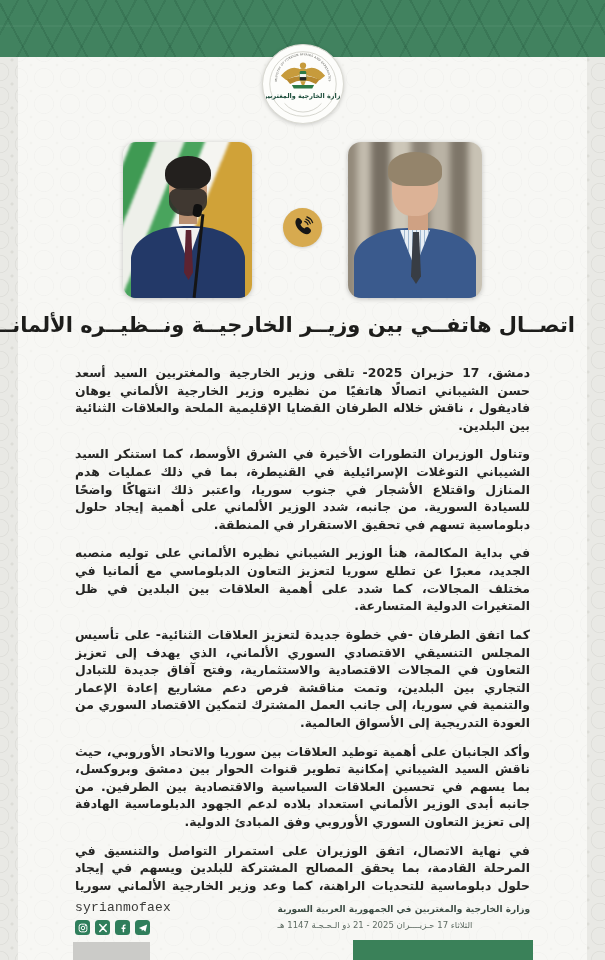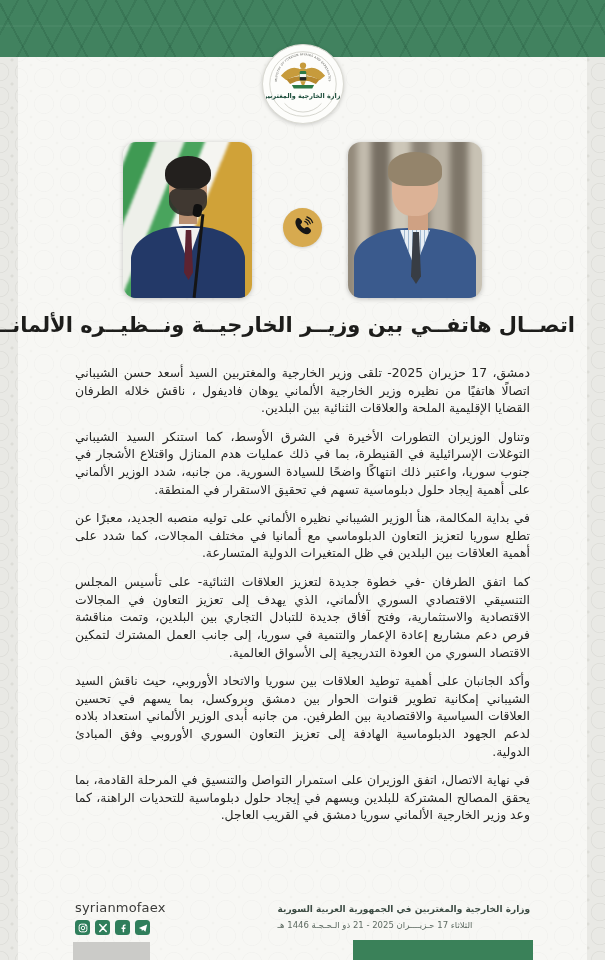--- a/index.html
+++ b/index.html
@@ -92,29 +92,29 @@
   
   .headline{
     position:absolute;left:30px;top:313px;width:545px;z-index:3;margin:0;
     font-size:21px;font-weight:bold;color:#1d1d1b;text-align:center;
     white-space:nowrap;direction:rtl;letter-spacing:0;
   }
   
   .body-text{
     position:absolute;left:75px;top:364px;width:455px;height:530px;z-index:3;
     direction:rtl;overflow:hidden;
-    display:flex;flex-direction:column;gap:11px;
+    display:flex;flex-direction:column;gap:11px;font-weight:bold;
   }
   .body-text p{
     margin:0;font-size:12.4px;line-height:1.42;color:#262624;
     text-align:justify;
   }
   
   .footer-left{position:absolute;left:75px;top:900px;z-index:3;direction:ltr;}
-  .handle{font-size:13px;color:#3a3a38;letter-spacing:.2px;}
+  .handle{font-size:13px;color:#3a3a38;letter-spacing:.2px;font-family:Liberation Mono, monospace;}
   .social-row{display:flex;gap:5px;margin-top:5px;}
   .social-btn{
     width:15px;height:15px;border-radius:3.5px;background:#2f7e5b;
     display:flex;align-items:center;justify-content:center;
   }
   .social-btn svg{width:10px;height:10px;}
   
   .footer-right{position:absolute;right:75px;top:904px;z-index:3;text-align:left;direction:rtl;}
   .ministry-line{font-size:9px;font-weight:bold;color:#3d4c44;}
   .date-line{font-size:8.5px;color:#5d6a61;margin-top:6px;}
@@ -227,19 +227,19 @@
       <div class="social-btn">
         <svg viewBox="0 0 14 14">
           <path d="M1.2 7.1 L12.8 2 L10.4 12.2 L7.2 9.4 L5.4 11.3 L5 8.6 Z" fill="#fff"></path>
         </svg>
       </div>
     </div>
   </div>
 
   <div class="footer-right">
     <div class="ministry-line">وزارة الخارجية والمغتربين في الجمهورية العربية السورية</div>
-    <div class="date-line">الثلاثاء 17 حـزيــــران 2025 - 21 ذو الـحـجـة 1446 هـ</div>
+    <div class="date-line">الثلاثاء 17 حـزيــــران 2025 - 21 ذو الـحـجـة 1147 هـ</div>
   </div>
 
   <div class="block-gray"></div>
   <div class="block-green"></div>
 
 </div>
 
 </body></html>

